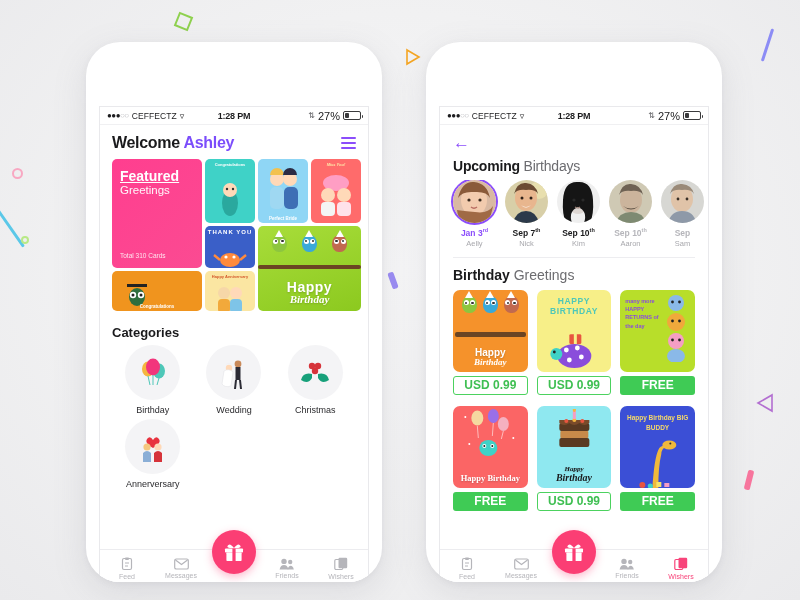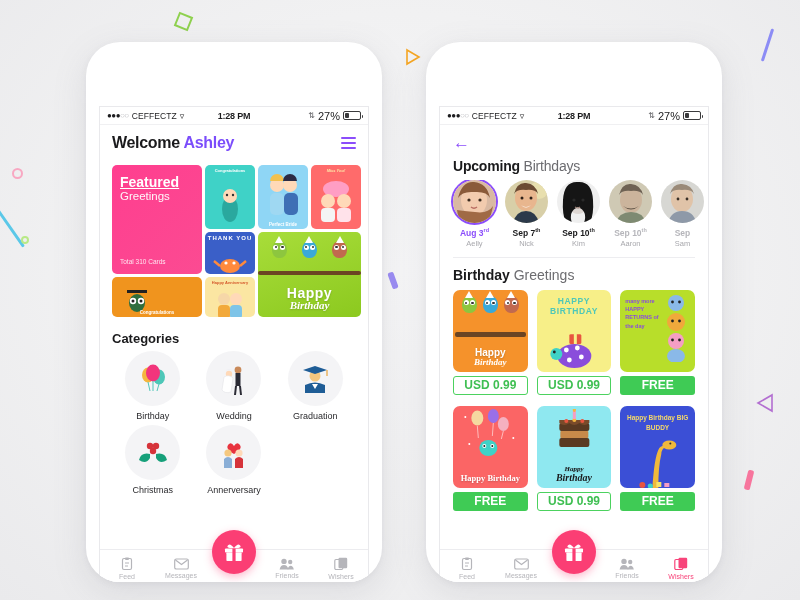--- a/index.html
+++ b/index.html
@@ -119,21 +119,21 @@
     content: ''; position: absolute; right: -3px; top: 2.5px;
     width: 1.5px; height: 3px; background: #3a3a3c; border-radius: 0 1px 1px 0;
   }
   .batt-fill { position: absolute; left: 1px; top: 1px; bottom: 1px; width: 4px; background: #3a3a3c; border-radius: 1px; }
 
   
   .content { position: relative; height: 462px; overflow: hidden; }
 
   .welcome-row {
     display: flex; align-items: center; justify-content: space-between;
-    padding: 9px 12px 13px 12px;
+    padding: 9px 12px 7px 12px;
   }
   .welcome-title { font-size: 16px; font-weight: bold; color: #1a1a1c; letter-spacing: -0.3px; }
   .welcome-title .name { color: #7b4dfb; }
   .hamburger { display: flex; flex-direction: column; gap: 2.5px; cursor: pointer; }
   .hamburger i { display: block; width: 15px; height: 2.5px; background: #8b4dfb; border-radius: 1px; }
 
   
   .featured {
     padding: 0 12px; display: grid; gap: 3px;
     grid-template-columns: 90px 50px 50px 50px;
@@ -451,32 +451,20 @@
               <circle cx="12" cy="12" r="3.2" fill="#ffd9b8"></circle>
               <path d="M7 15 q5 -3 9 1 l-2 14 q-6 2 -9 -2z" fill="#fff" stroke="#e4e4e8" stroke-width="0.6"></path>
               <path d="M8 9 q4 -4 8 0 q-4 -2 -8 0z" fill="#f0f0f4"></path>
             </svg>
           </div>
           <div class="cat-label">Wedding</div>
         </div>
         <div class="cat-cell">
           <div class="cat-circle">
             <svg width="34" height="34" viewBox="0 0 34 34">
-              <circle cx="17" cy="14" r="5.5" fill="#f5c87f"></circle>
-              <path d="M5 8 l12 -4 l12 4 l-12 4z" fill="#1f5d96"></path>
-              <path d="M29 8 l0 6" stroke="#e8a33d" stroke-width="1.2"></path>
-              <path d="M7 23 q10 -5 20 0 l0 8 l-20 0z" fill="#1f5d96"></path>
-              <path d="M14 22 l3 5 l3 -5" fill="#fff"></path>
-            </svg>
-          </div>
-          <div class="cat-label">Graduation</div>
-        </div>
-        <div class="cat-cell">
-          <div class="cat-circle">
-            <svg width="34" height="34" viewBox="0 0 34 34">
               <circle cx="14" cy="10" r="3.2" fill="#d6333a"></circle>
                 <circle cx="20" cy="10" r="3.2" fill="#d6333a"></circle>
               <circle cx="17" cy="15" r="3.2" fill="#d6333a"></circle>
               <path d="M14 18 q-9 -2 -11 6 q7 5 11 -2z" fill="#17a07a"></path>
               <path d="M20 18 q9 -2 11 6 q-7 5 -11 -2z" fill="#17a07a"></path>
             </svg>
           </div>
           <div class="cat-label">Christmas</div>
         </div>
         <div class="cat-cell">
@@ -577,21 +565,21 @@
             <svg width="43" height="43" viewBox="0 0 43 43">
               <rect width="43" height="43" fill="#d9b9a2"></rect>
               <ellipse cx="21" cy="20" rx="13" ry="16" fill="#f2cbae"></ellipse>
               <path d="M5 18 q4 -17 16 -16 q13 1 16 16 q-3 -7 -16 -6 q-12 -1 -16 6z" fill="#8a5a3a"></path>
               <path d="M4 30 q2 14 8 18 l22 0 q5 -16 6 -22 q-5 8 -18 6 q-12 -1 -18 -2z" fill="#a06a45"></path>
               <circle cx="16" cy="20" r="1.6" fill="#3a2a1e"></circle>
                 <circle cx="27" cy="20" r="1.6" fill="#3a2a1e"></circle>
               <path d="M18 27 q3 2.5 6 0" stroke="#b86d62" stroke-width="1.4" fill="none"></path>
             </svg>
           </span>
-          <span class="av-date"><span>Aug 3</span><sup>rd</sup></span>
+          <span class="av-date"><span>Jan 3</span><sup>rd</sup></span>
           <span class="av-name">Aelly</span>
         </div>
         <div class="av-cell">
           <span class="av-img">
             <svg width="43" height="43" viewBox="0 0 43 43">
               <rect width="43" height="43" fill="#d8cfa8"></rect>
               <circle cx="34" cy="10" r="9" fill="#e8dfae"></circle>
               <ellipse cx="21" cy="18" rx="11" ry="13" fill="#e8b68e"></ellipse>
               <path d="M9 14 q3 -12 12 -11 q10 1 12 11 q-3 -5 -12 -4 q-9 -1 -12 4z" fill="#6b4a33"></path>
               <circle cx="17" cy="18" r="1.5" fill="#2e2018"></circle>

